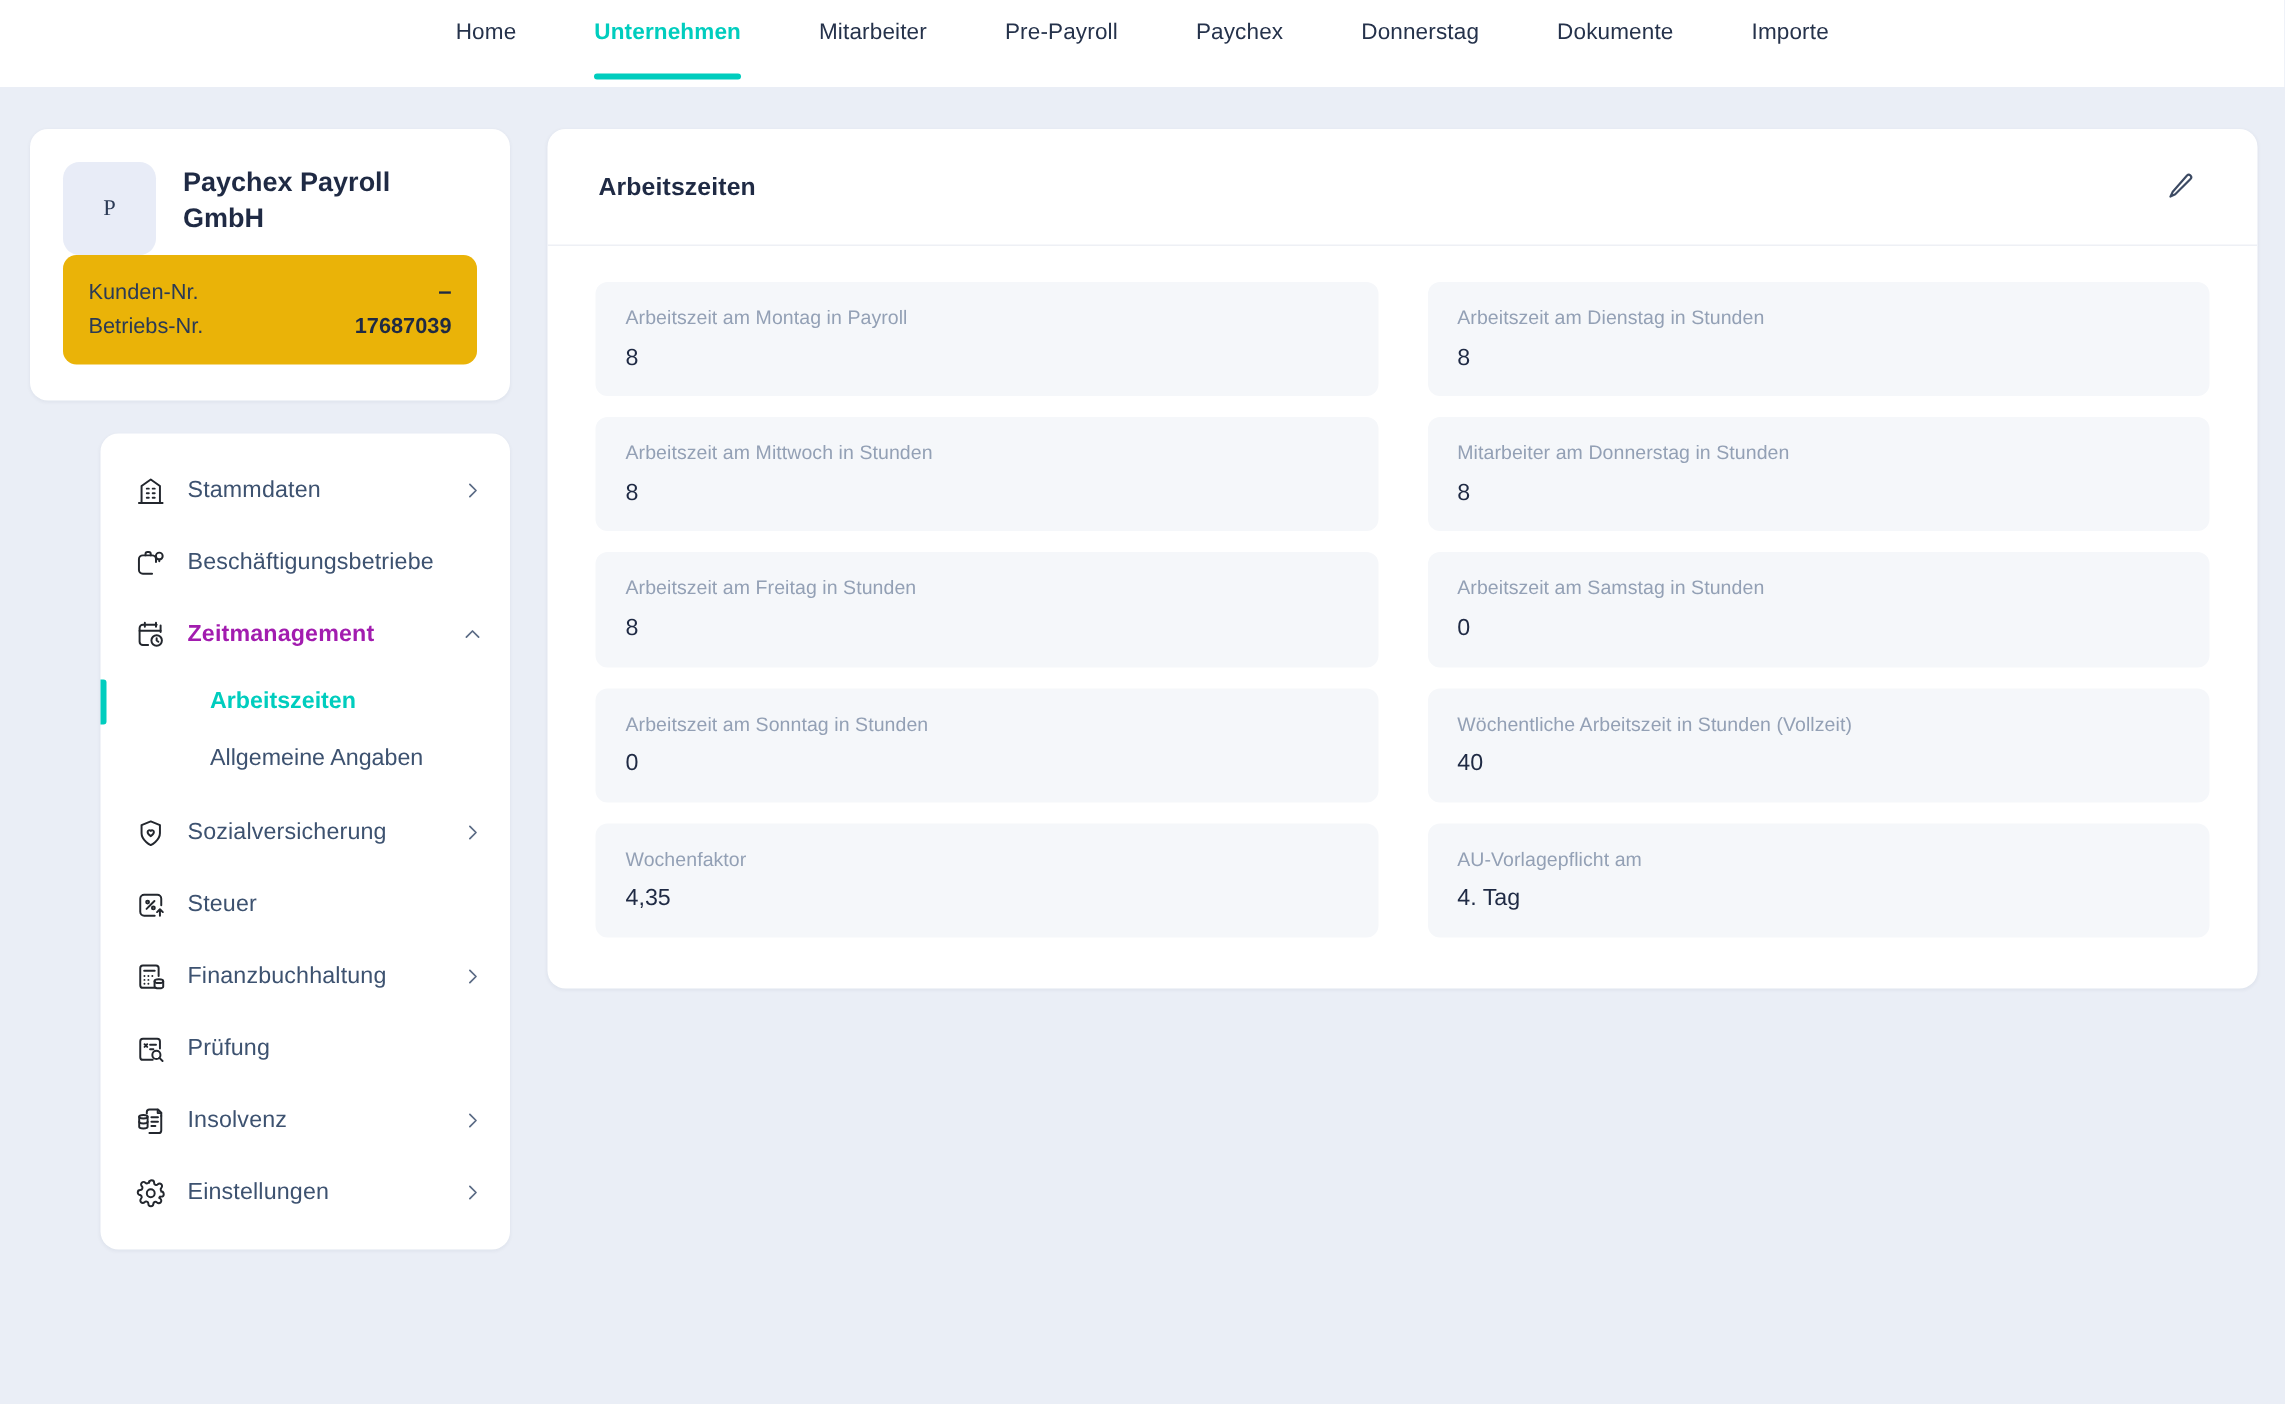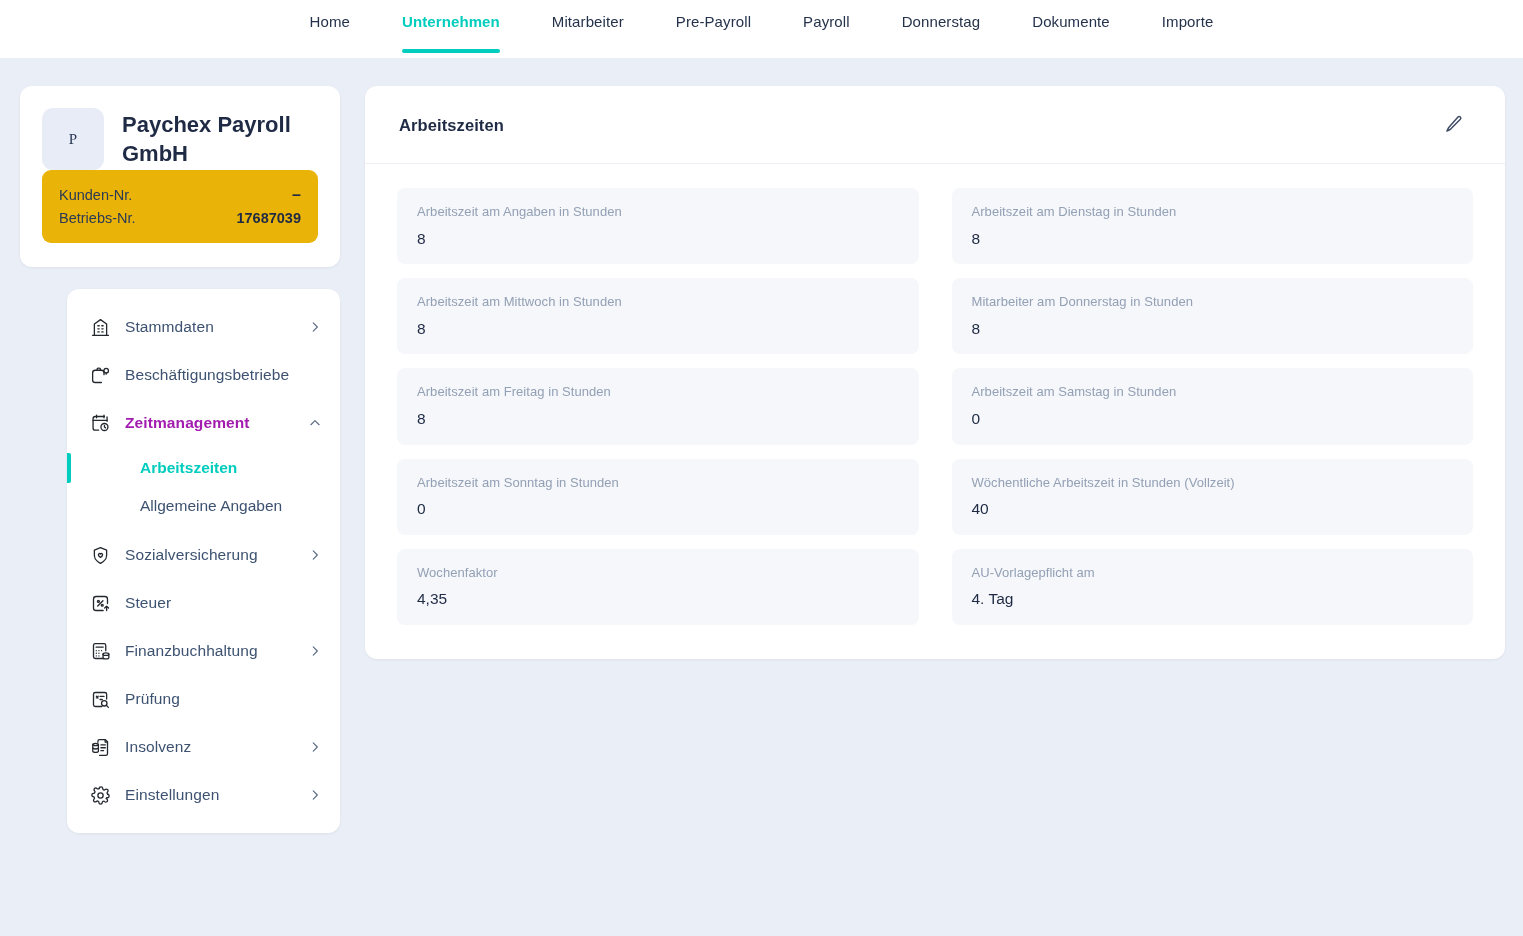--- a/index.html
+++ b/index.html
@@ -89,21 +89,21 @@
     border-radius: 11px;
     background: #e8ecf7;
     display: flex;
     align-items: center;
     justify-content: center;
     font-family: "Liberation Serif", serif;
     font-size: 15px;
     color: #2b3a55;
   }
   .company-name {
-    font-size: 22px;
+    font-size: 18px;
     font-weight: 700;
     color: #1f2a44;
     line-height: 1.32;
     padding-top: 2px;
     max-width: 190px;
   }
   .meta-box {
     background: #eab308;
     border-radius: 9px;
     padding: 13px 17px 14px 17px;
@@ -236,21 +236,21 @@
 </style>
 </head>
 <body>
 
 <div class="topbar">
   <nav class="nav" id="topnav">
       <div class="nav-item">Home</div>
       <div class="nav-item active">Unternehmen</div>
       <div class="nav-item">Mitarbeiter</div>
       <div class="nav-item">Pre-Payroll</div>
-      <div class="nav-item">Payroll</div>
+      <div class="nav-item">Paychex</div>
       <div class="nav-item">Donnerstag</div>
       <div class="nav-item">Dokumente</div>
       <div class="nav-item">Importe</div>
     </nav>
 </div>
 
 <div class="page">
 
   <aside class="sidebar">
 
@@ -417,21 +417,21 @@
         <button class="edit-btn" aria-label="edit">
           <span>
             <svg width="20" height="20" viewBox="0 0 24 24" fill="none" stroke="currentColor" stroke-width="1.7" stroke-linecap="round" stroke-linejoin="round">
               <path d="M16.8 3.6a1.98 1.98 0 0 1 2.8 2.8L7.4 18.6 3.5 20.5l1.9-3.9z"></path>
             </svg>
           </span>
         </button>
       </header>
       <div class="fields" id="fieldgrid">
           <div class="field">
-            <div class="field-label">Arbeitszeit am Angaben in Stunden</div>
+            <div class="field-label">Arbeitszeit am Montag in Payroll</div>
             <div class="field-value">8</div>
           </div>
           <div class="field">
             <div class="field-label">Arbeitszeit am Dienstag in Stunden</div>
             <div class="field-value">8</div>
           </div>
           <div class="field">
             <div class="field-label">Arbeitszeit am Mittwoch in Stunden</div>
             <div class="field-value">8</div>
           </div>

